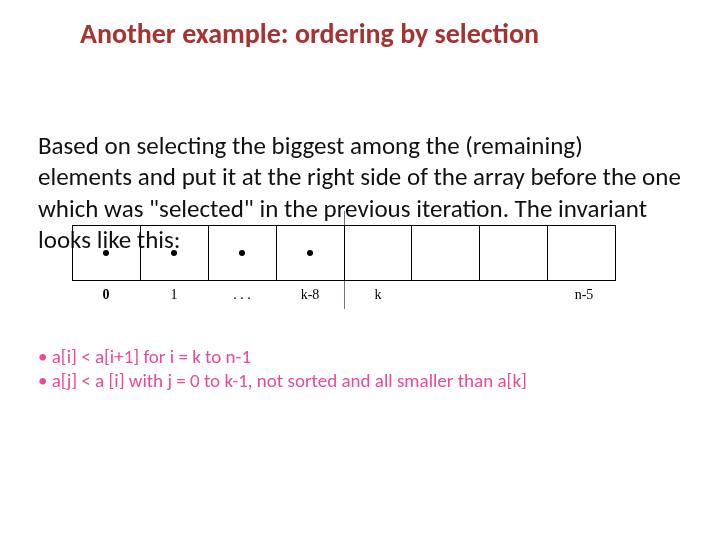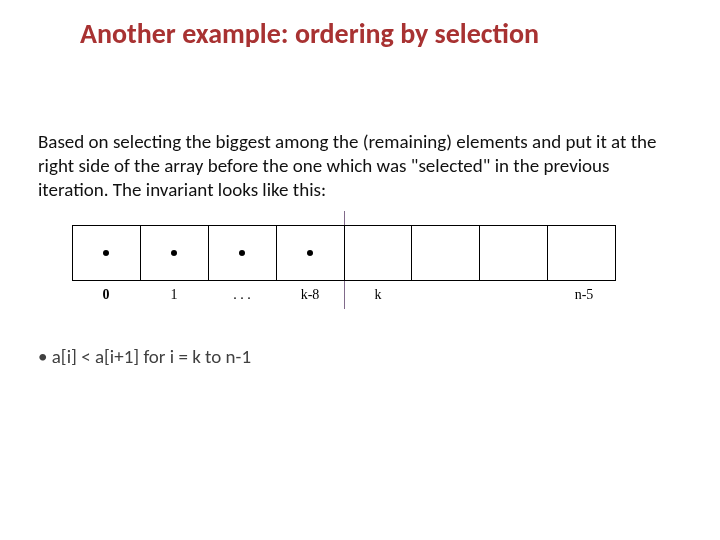--- a/index.html
+++ b/index.html
@@ -1,28 +1,28 @@
 <!DOCTYPE html>
 <html><head>
 <meta charset="utf-8">
 <style>
   * { margin: 0; padding: 0; box-sizing: border-box; }
   html, body { width: 720px; height: 540px; background: #fff; font-family: Calibri, "Segoe UI", Arial, sans-serif; color: #000; }
   .slide { width: 720px; height: 476px; position: relative; }
   .title { position: absolute; top: 16px; left: 80px; font-size: 28px; font-weight: 700; color: #a83232; }
-  .intro { position: absolute; top: 130px; left: 38px; right: 38px; font-size: 19px; line-height: 1.25; color: #111; }
+  .intro { position: absolute; top: 130px; left: 38px; right: 38px; font-size: 25px; line-height: 1.25; color: #111; }
   .diagram { position: absolute; top: 225px; left: 72px; width: 544px; height: 100px; }
   .boxes { position: absolute; top: 0; left: 0; width: 544px; height: 56px; border: 1px solid #000; display: flex; }
   .cell { flex: 1 1 0; border-right: 1px solid #000; position: relative; }
   .cell:last-child { border-right: none; }
   .dot { position: absolute; top: 50%; left: 50%; width: 6px; height: 6px; background: #000; border-radius: 50%; transform: translate(-50%, -50%); }
   .vline { position: absolute; top: -14px; left: 272px; width: 0; height: 98px; border-left: 1px solid #806a8a; }
   .labels { position: absolute; top: 62px; left: 0; width: 544px; height: 20px; font-family: "Times New Roman", serif; font-size: 14px; color: #000; }
   .lbl { position: absolute; top: 0; transform: translateX(-50%); }
-  .bullets { position: absolute; top: 345px; left: 38px; right: 38px; font-size: 19px; line-height: 1.25; color: #404040; }
+  .bullets { position: absolute; top: 345px; left: 38px; right: 38px; font-size: 19px; line-height: 1.25; color: #ec4899; }
   .bullets .row { display: block; }
 </style>
 </head>
 <body>
 
 <div class="slide">
 
   <div class="title">Another example: ordering by selection</div>
 
   <div class="intro">Based on selecting the biggest among the (remaining) elements and put it at the right side of the array before the one which was "selected" in the previous iteration. The invariant looks like this:</div>
@@ -52,15 +52,16 @@
       <span class="lbl" style="left:102px">1</span>
       <span class="lbl" style="left:170px">. . .</span>
       <span class="lbl" style="left:238px">k-8</span>
       <span class="lbl" style="left:306px">k</span>
       <span class="lbl" style="left:512px">n-5</span>
     </div>
   </div>
 
   <div class="bullets">
     <span class="row">• a[i] &lt; a[i+1]  for i = k to n-1</span>
+    <span class="row">• a[j] &lt; a [i] with j = 0 to k-1, not sorted and all smaller than a[k]</span>
   </div>
 
 </div>
 
 </body></html>

